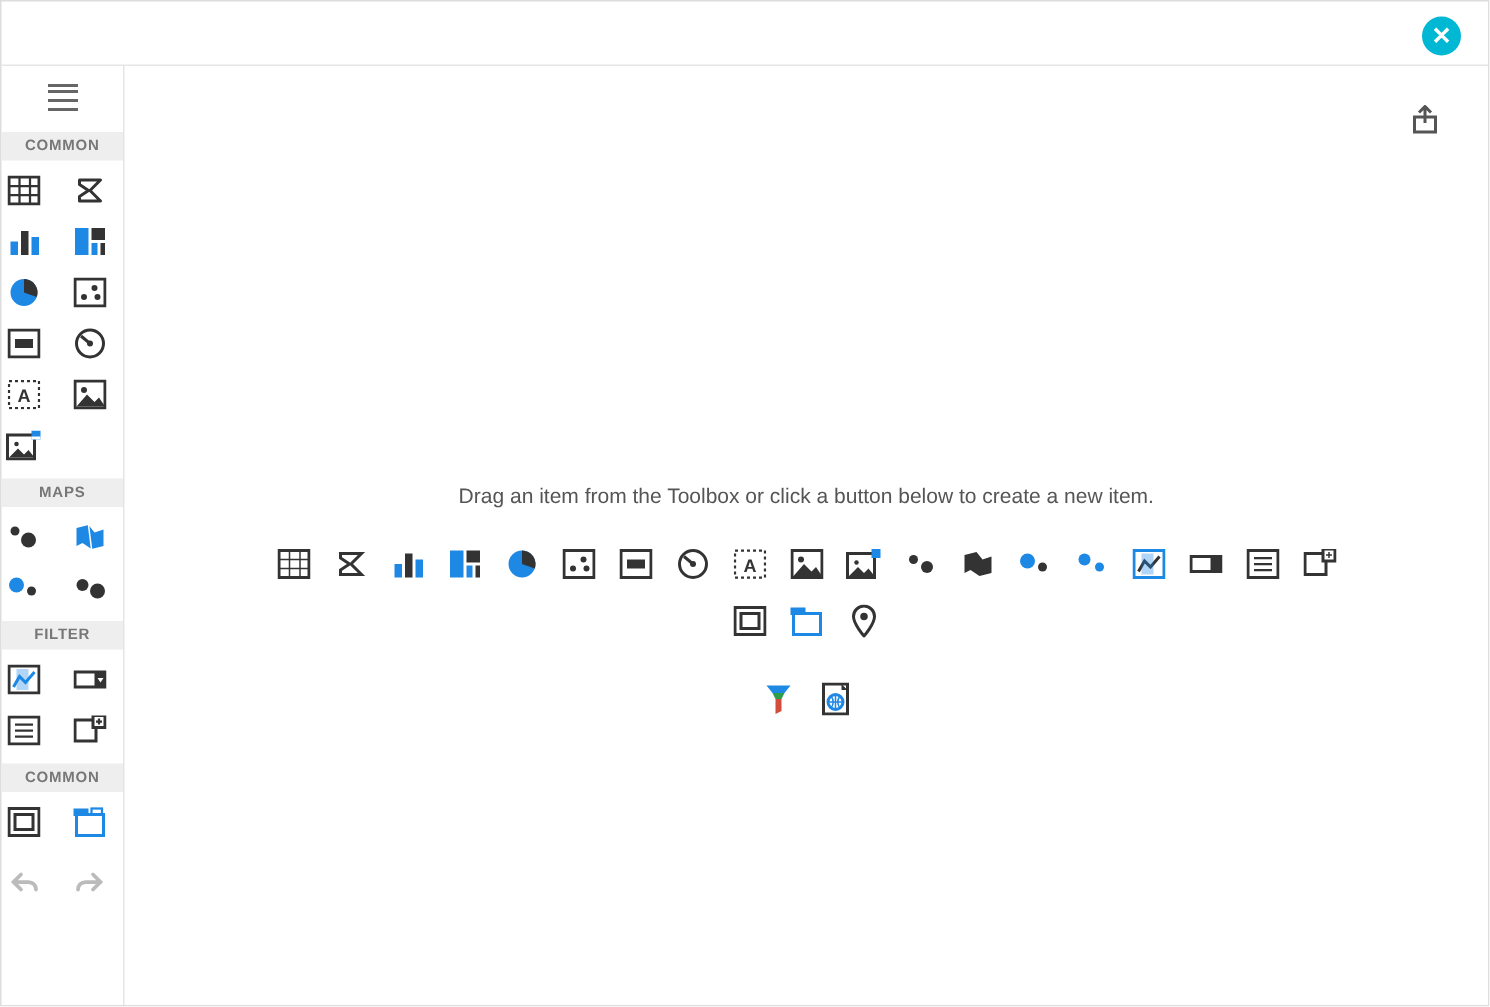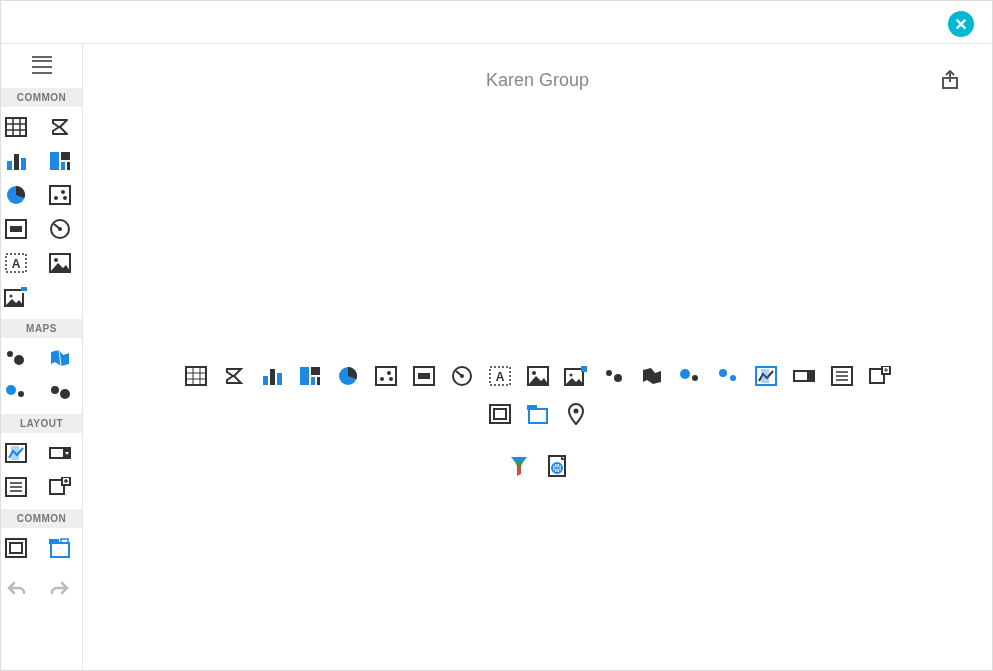--- a/index.html
+++ b/index.html
@@ -146,21 +146,21 @@
             </svg>
           </div>
         <div class="tool">
             <svg width="22" height="20">
               <circle cx="6" cy="8" r="4" fill="#333"></circle>
               <circle cx="16" cy="12" r="5" fill="#333"></circle>
             </svg>
           </div>
       </div>
 
-      <div class="section-header">LAYOUT</div>
+      <div class="section-header">FILTER</div>
       <div class="tool-grid">
         <div class="tool">
             <svg width="22" height="20">
               <rect x="1" y="1" width="20" height="18" fill="none" stroke="#333" stroke-width="2"></rect>
               <path d="M4 15 L8 8 L12 12 L18 5" fill="none" stroke="#1e88e5" stroke-width="2"></path>
               <rect x="6" y="3" width="8" height="14" fill="#1e88e5" opacity="0.35"></rect>
             </svg>
           </div>
         <div class="tool">
             <svg width="22" height="16">
@@ -212,27 +212,27 @@
           </div>
         <div class="tool">
             <svg width="20" height="16">
               <path d="M12 3 L17 8 L12 13 M17 8 H7 A5 5 0 0 0 2 13" fill="none" stroke="#bbb" stroke-width="2.5" stroke-linecap="round"></path>
             </svg>
           </div>
       </div>
     </div>
 
     <div class="content">
-      <div class="page-title">Karen Group</div>
       <div class="share-btn">
         <svg width="20" height="20">
             <rect x="3" y="8" width="14" height="10" fill="none" stroke="#555" stroke-width="2"></rect>
             <path d="M10 12 V2 M6 5 L10 1 L14 5" fill="none" stroke="#555" stroke-width="2"></path>
           </svg>
       </div>
+      <div class="instruction">Drag an item from the Toolbox or click a button below to create a new item.</div>
 
       <div class="palette">
         <div class="pitem">
             <svg width="22" height="20">
               <rect x="1" y="1" width="20" height="18" fill="none" stroke="#333" stroke-width="2"></rect>
               <line x1="1" y1="7" x2="21" y2="7" stroke="#333"></line>
               <line x1="1" y1="13" x2="21" y2="13" stroke="#333"></line>
               <line x1="8" y1="1" x2="8" y2="19" stroke="#333"></line>
               <line x1="15" y1="1" x2="15" y2="19" stroke="#333"></line>
             </svg>

